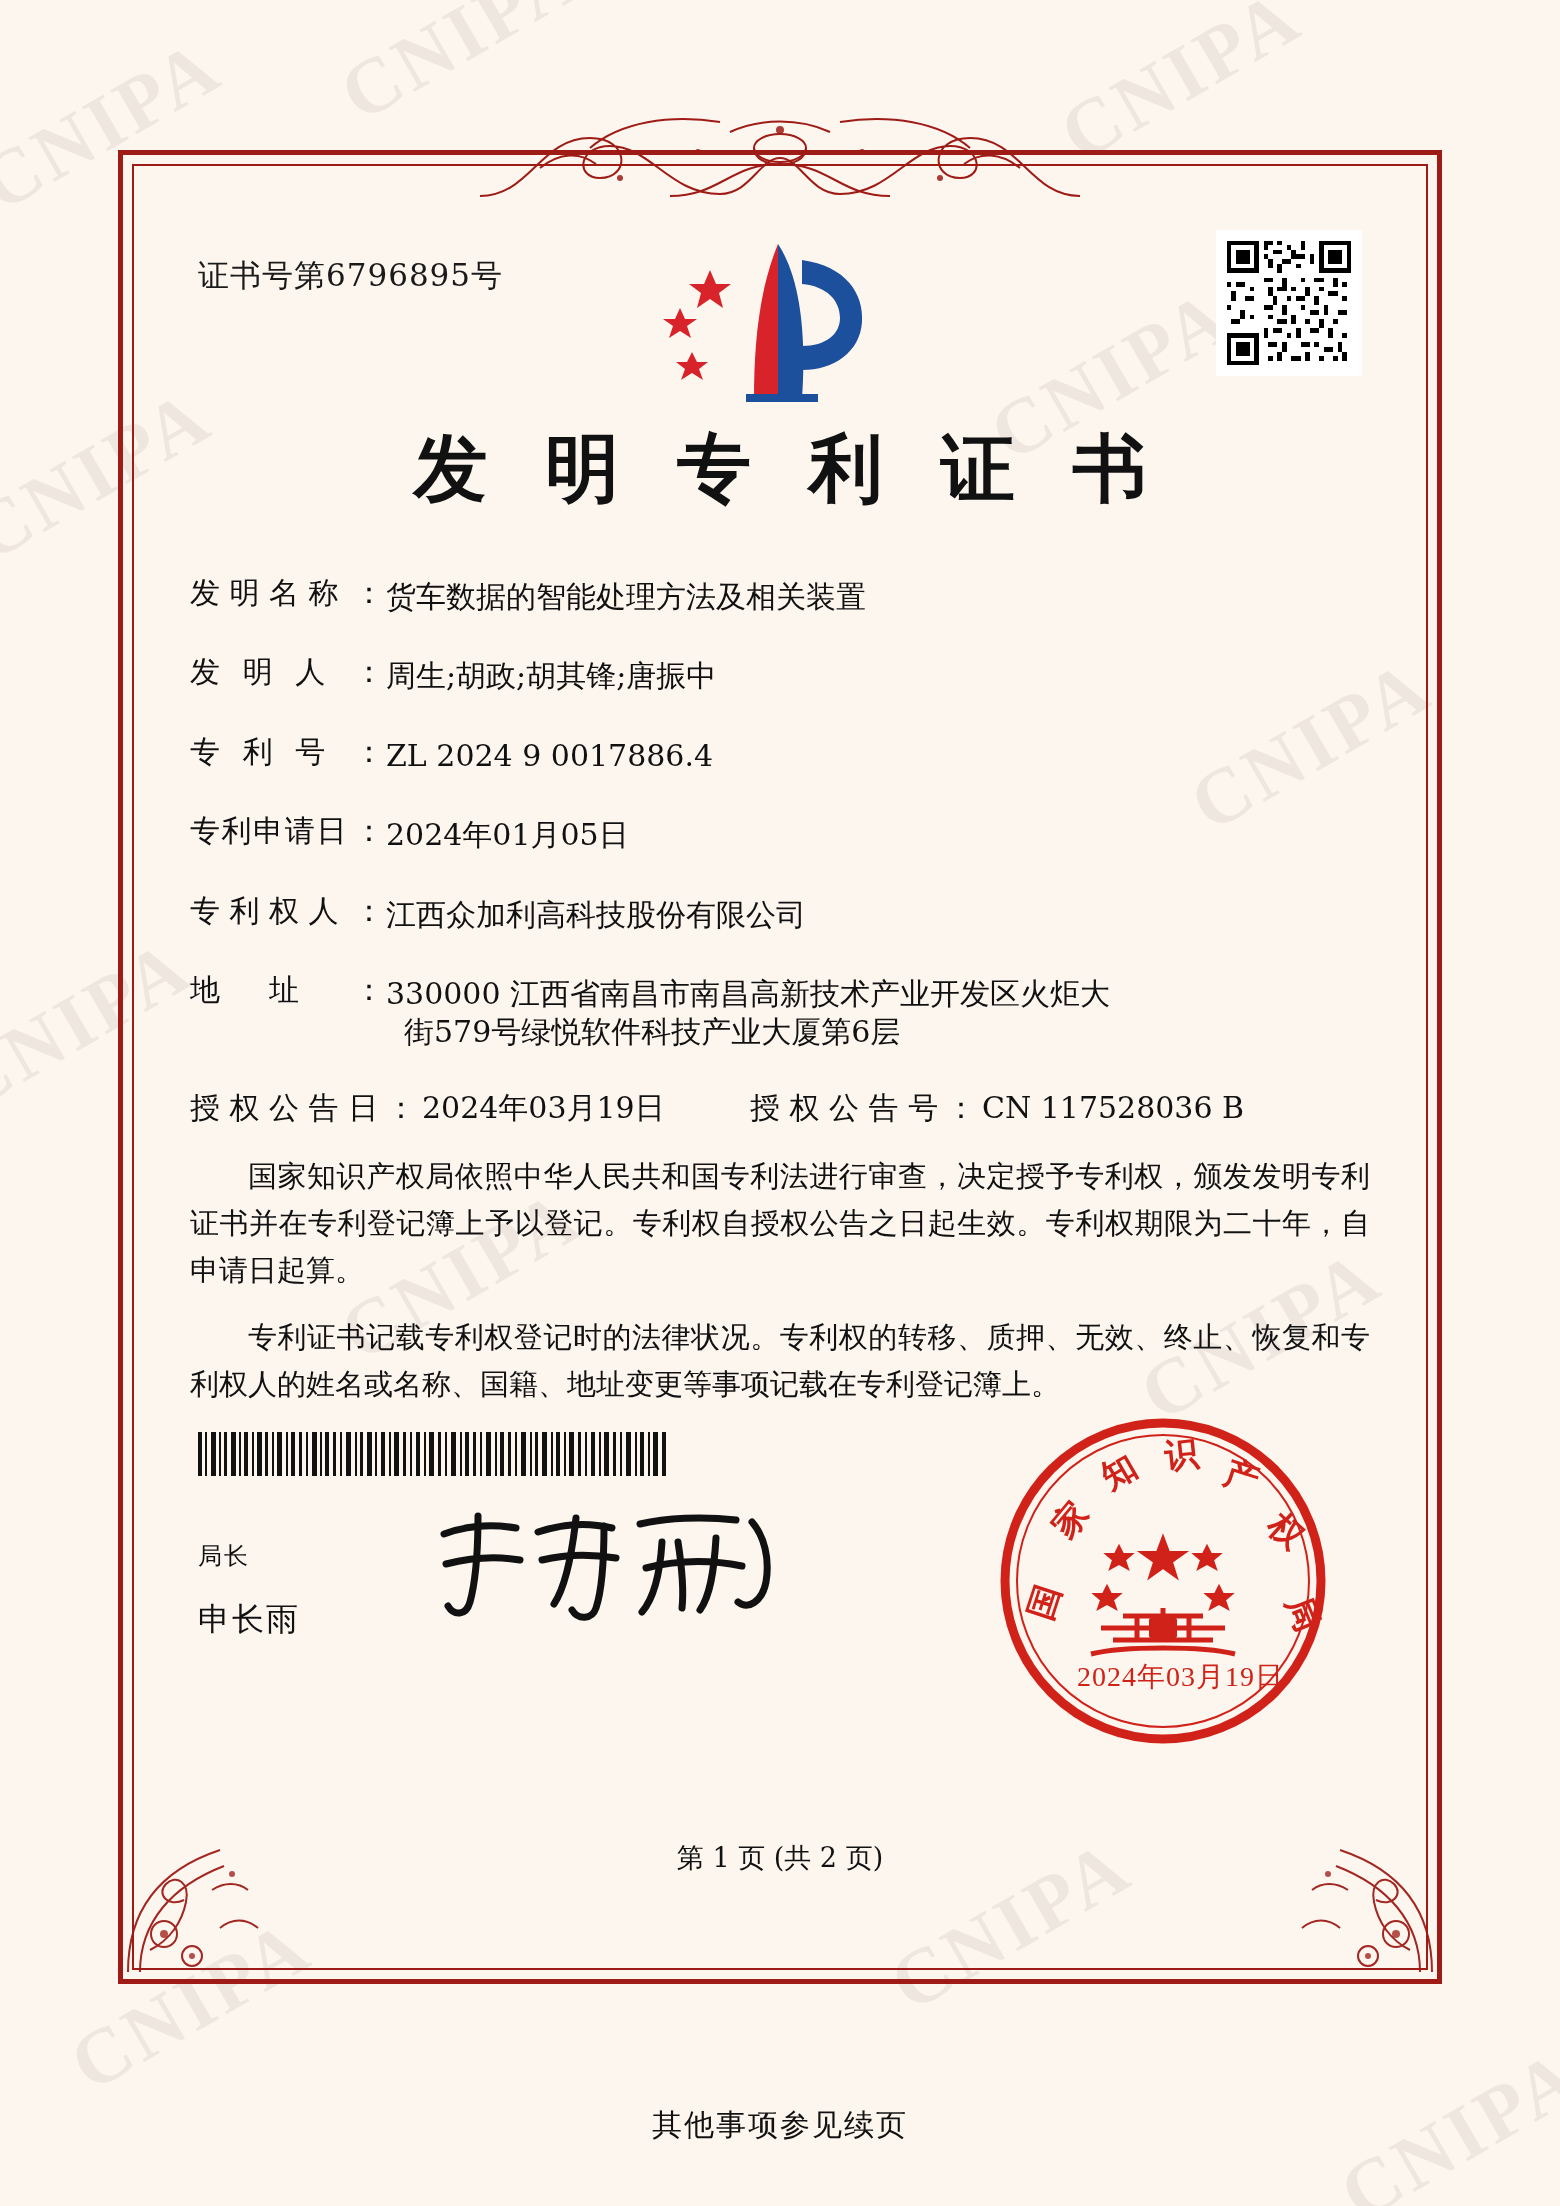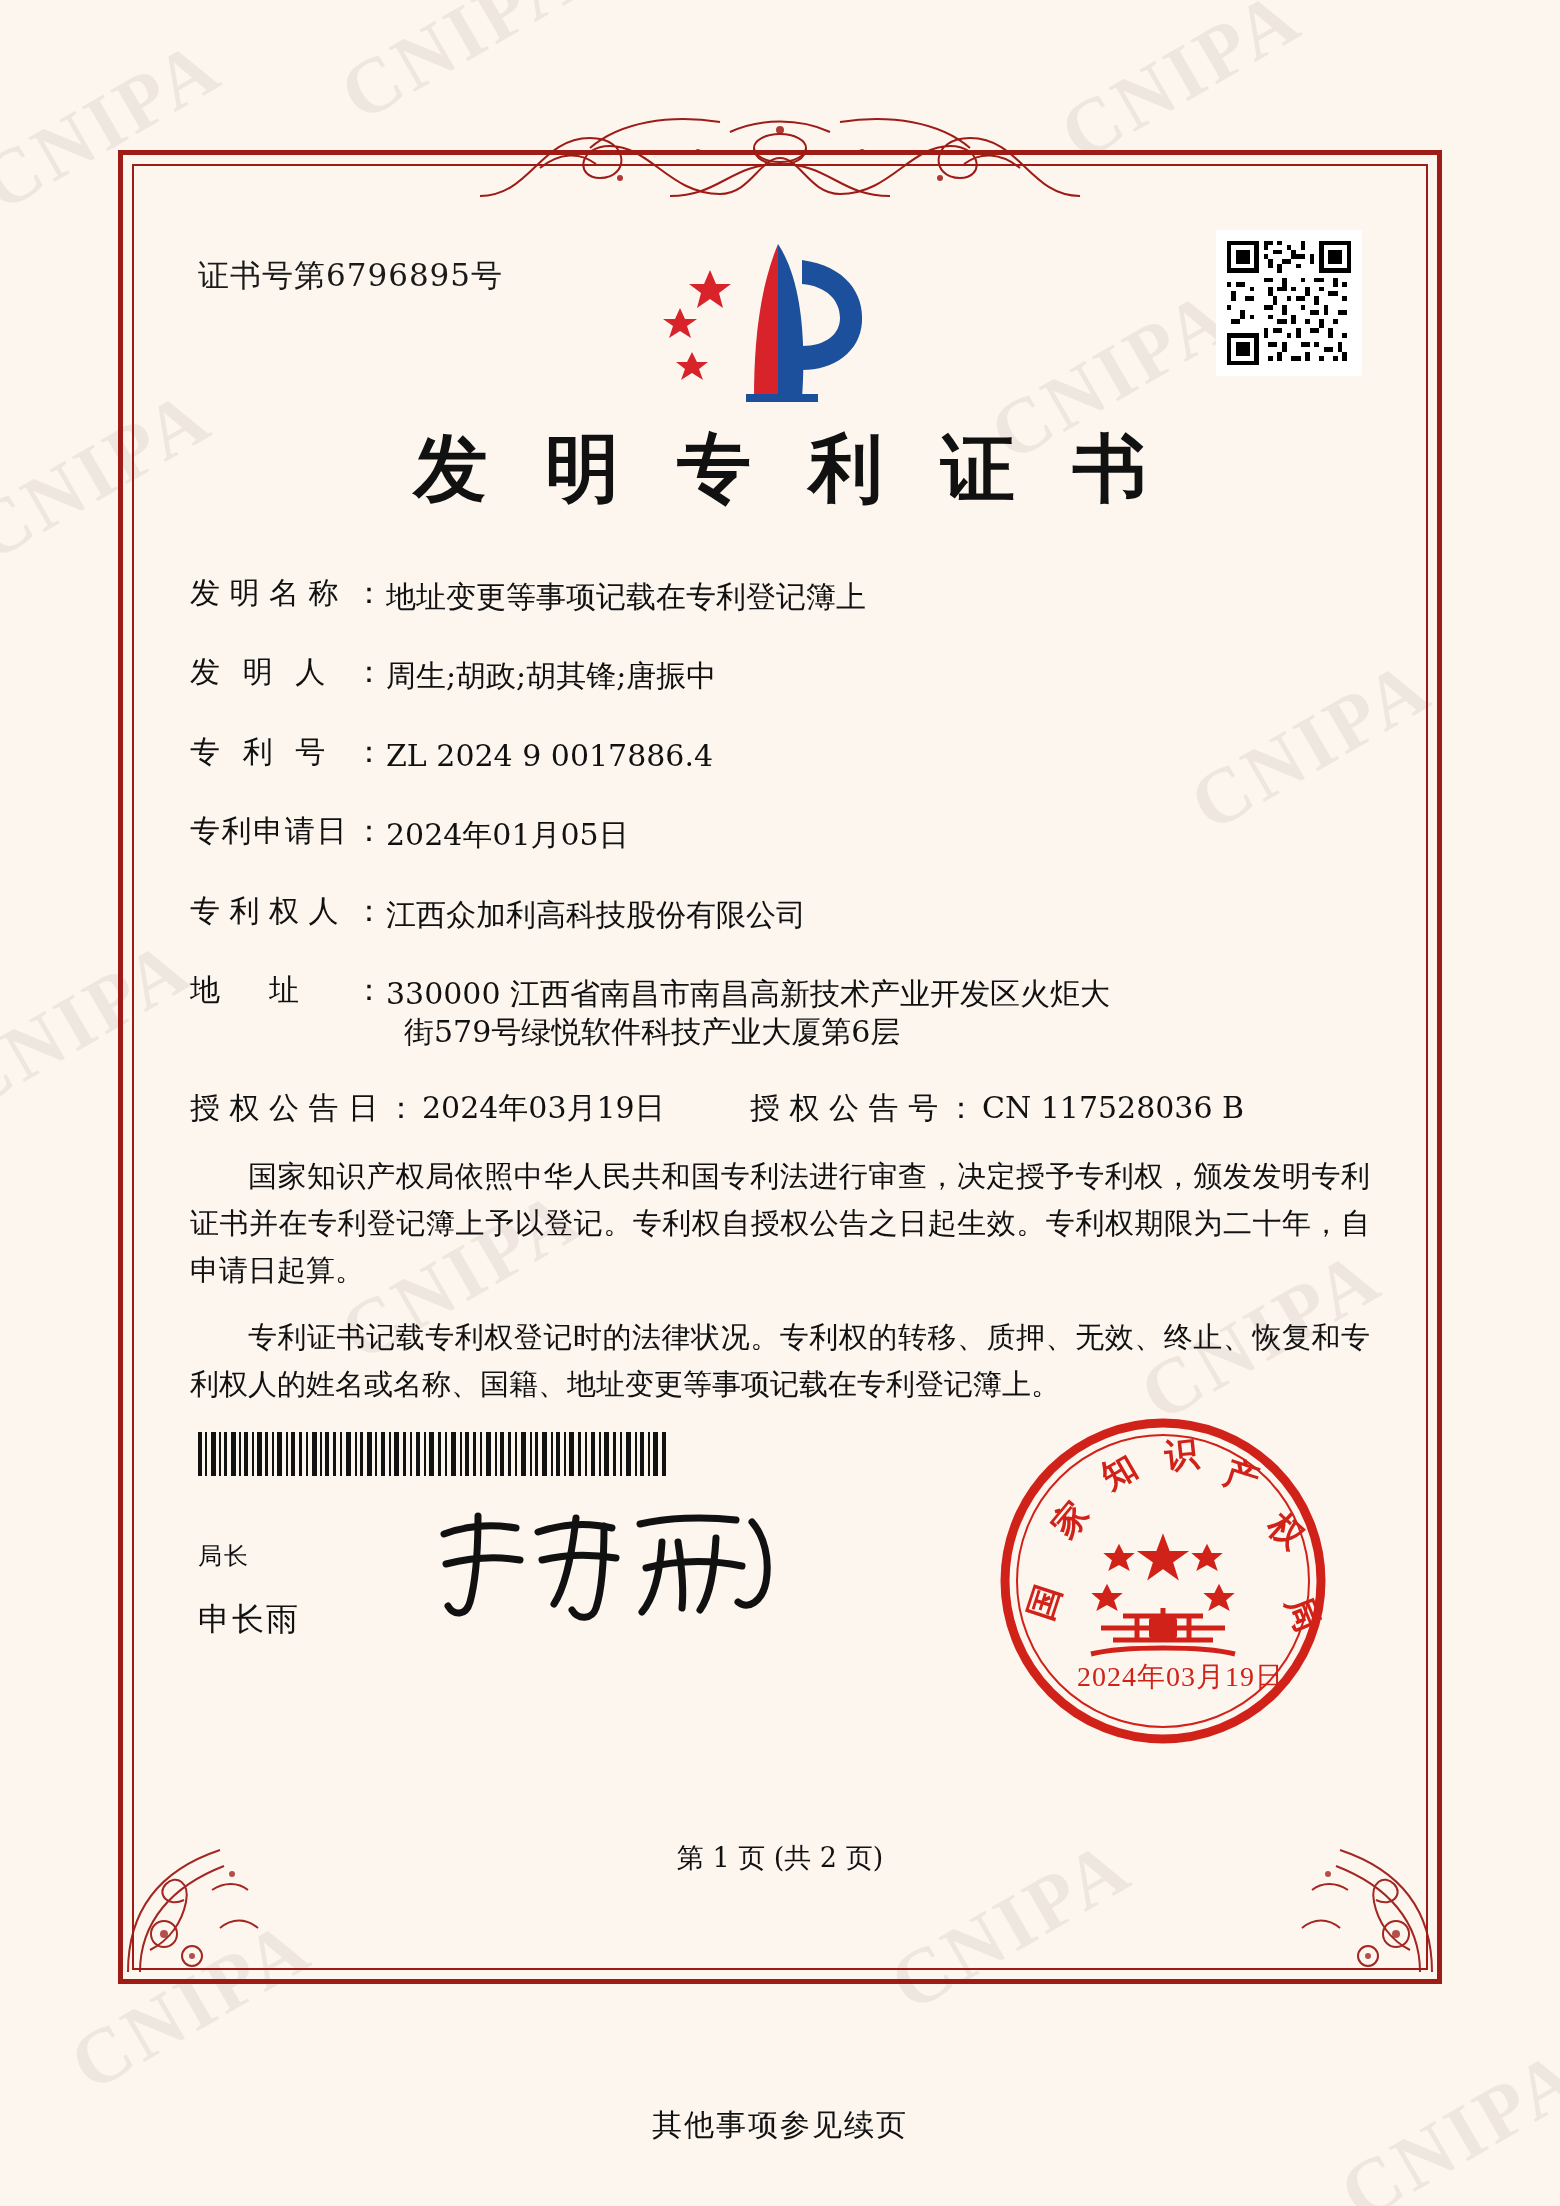--- a/index.html
+++ b/index.html
@@ -361,21 +361,21 @@
     <div class="fields">
 
       <div class="row">
         <span class="lab">
           <span>发</span>
           <span>明</span>
           <span>名</span>
           <span>称</span>
           <span class="colon">：</span>
         </span>
-        <span class="val">地址变更等事项记载在专利登记簿上</span>
+        <span class="val">货车数据的智能处理方法及相关装置</span>
       </div>
 
       <div class="row">
         <span class="lab">
           <span>发</span>
           <span>明</span>
           <span>人</span>
           <span class="colon">：</span>
         </span>
         <span class="val">周生;胡政;胡其锋;唐振中</span>

